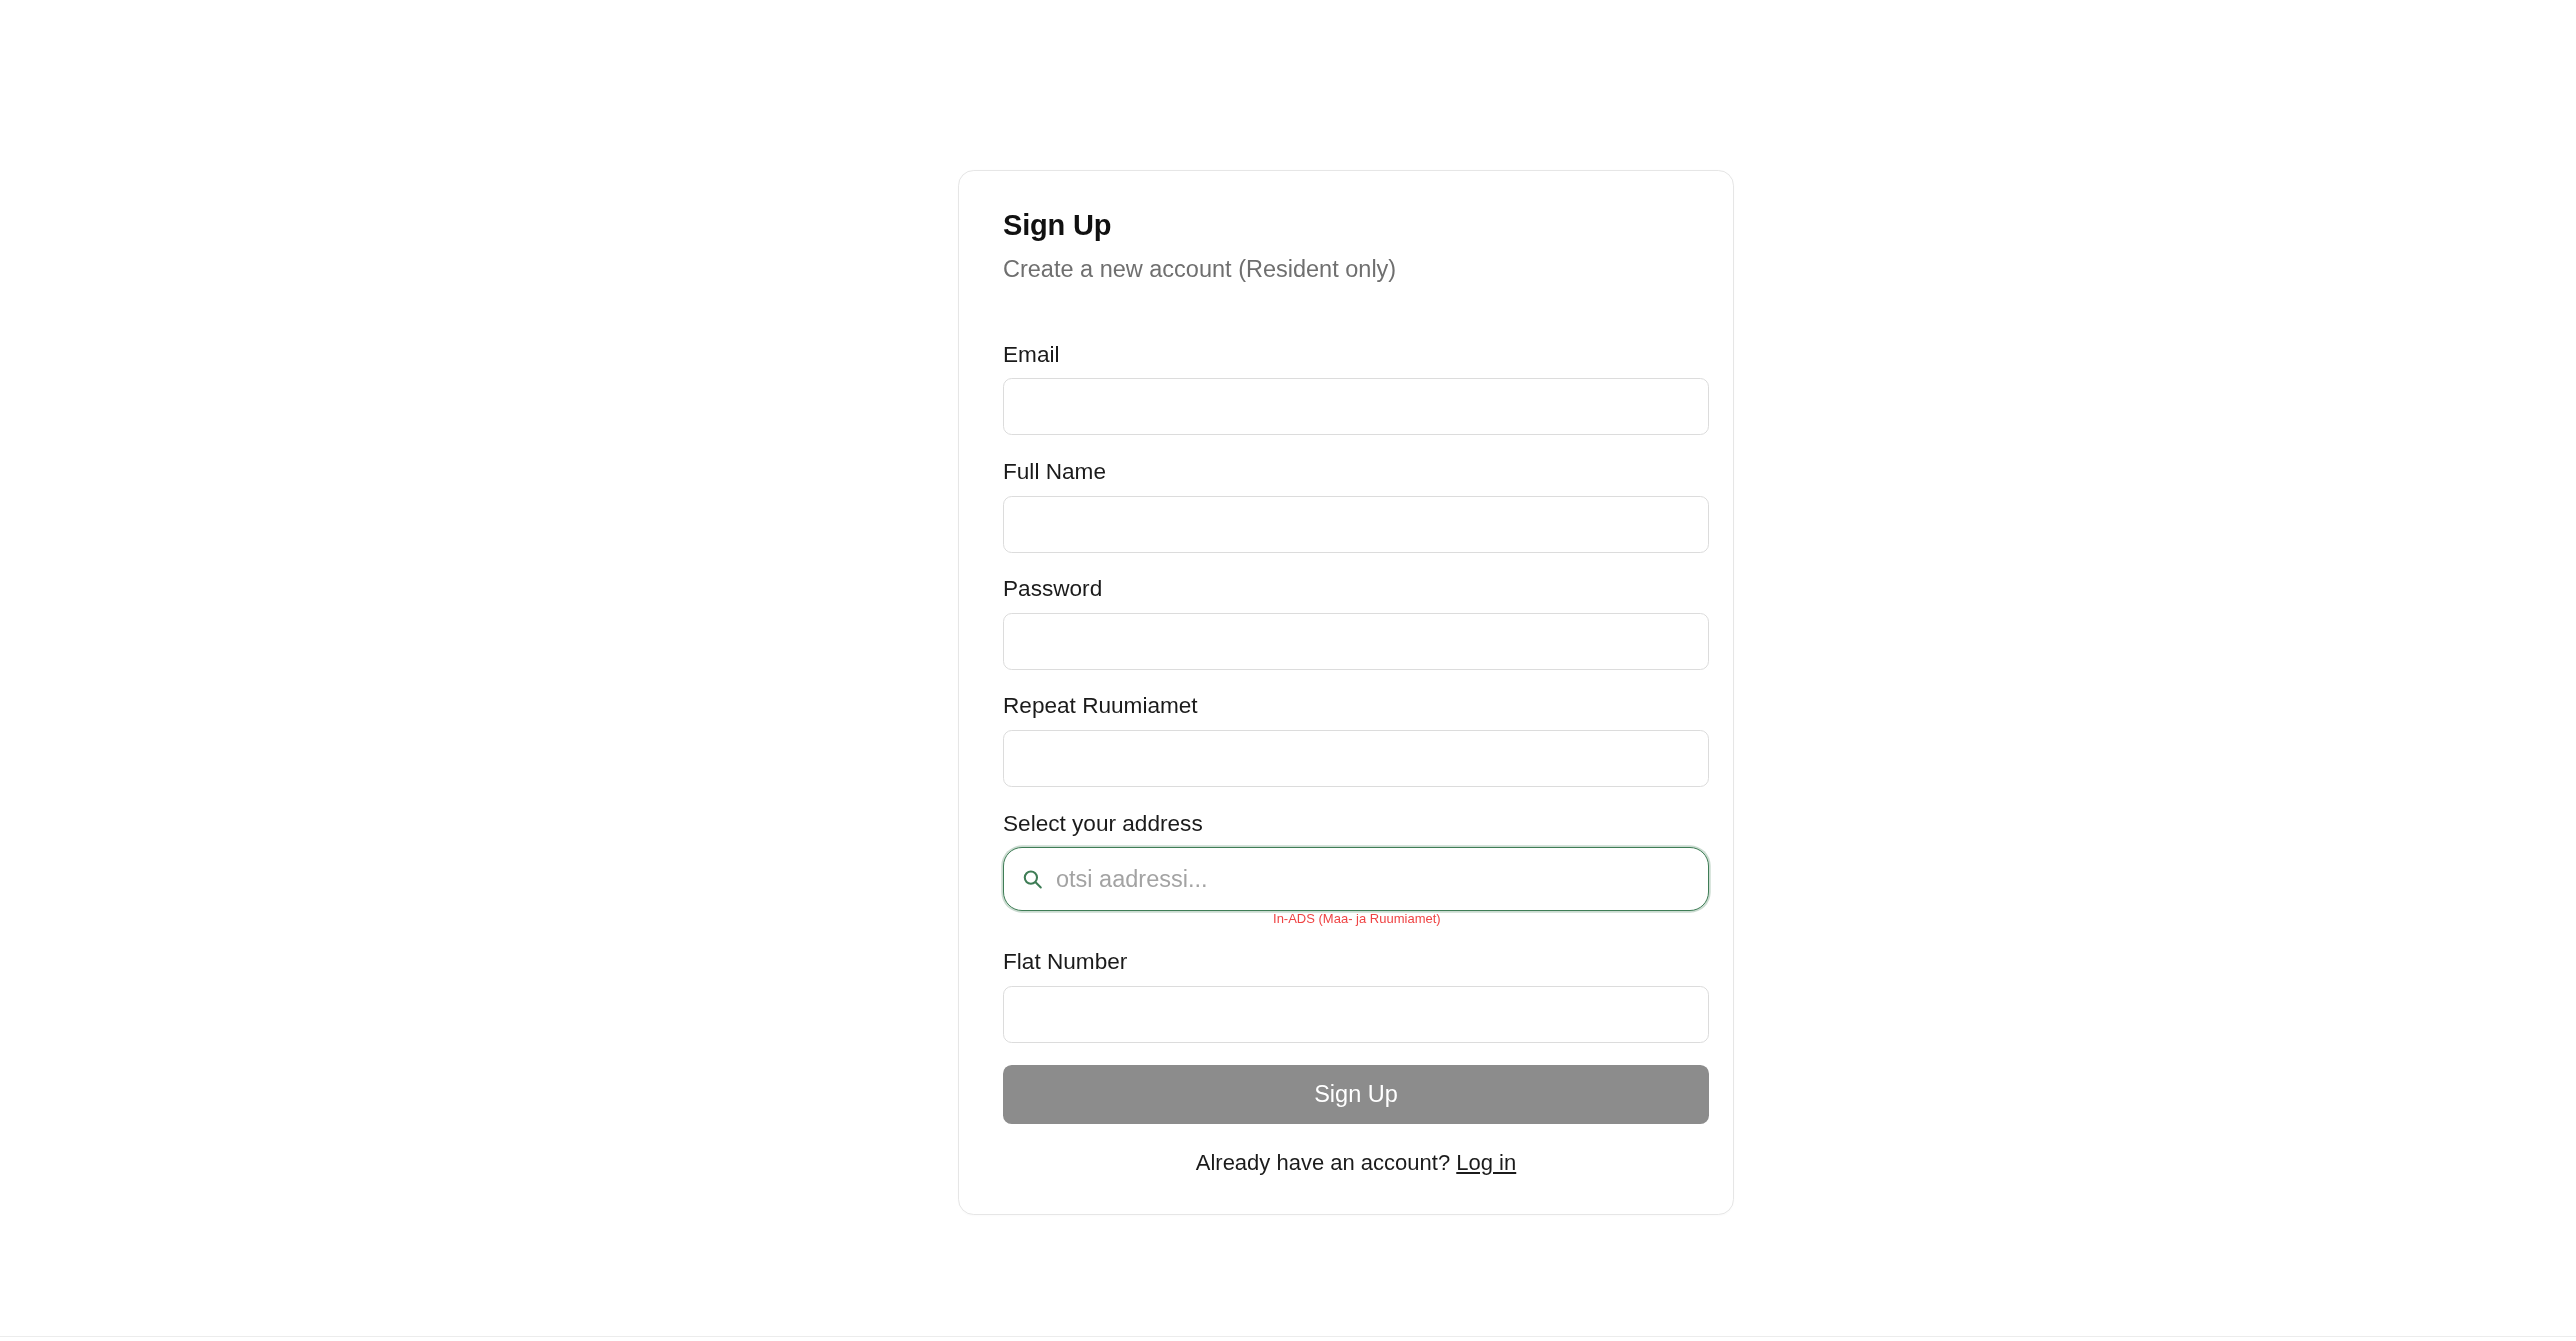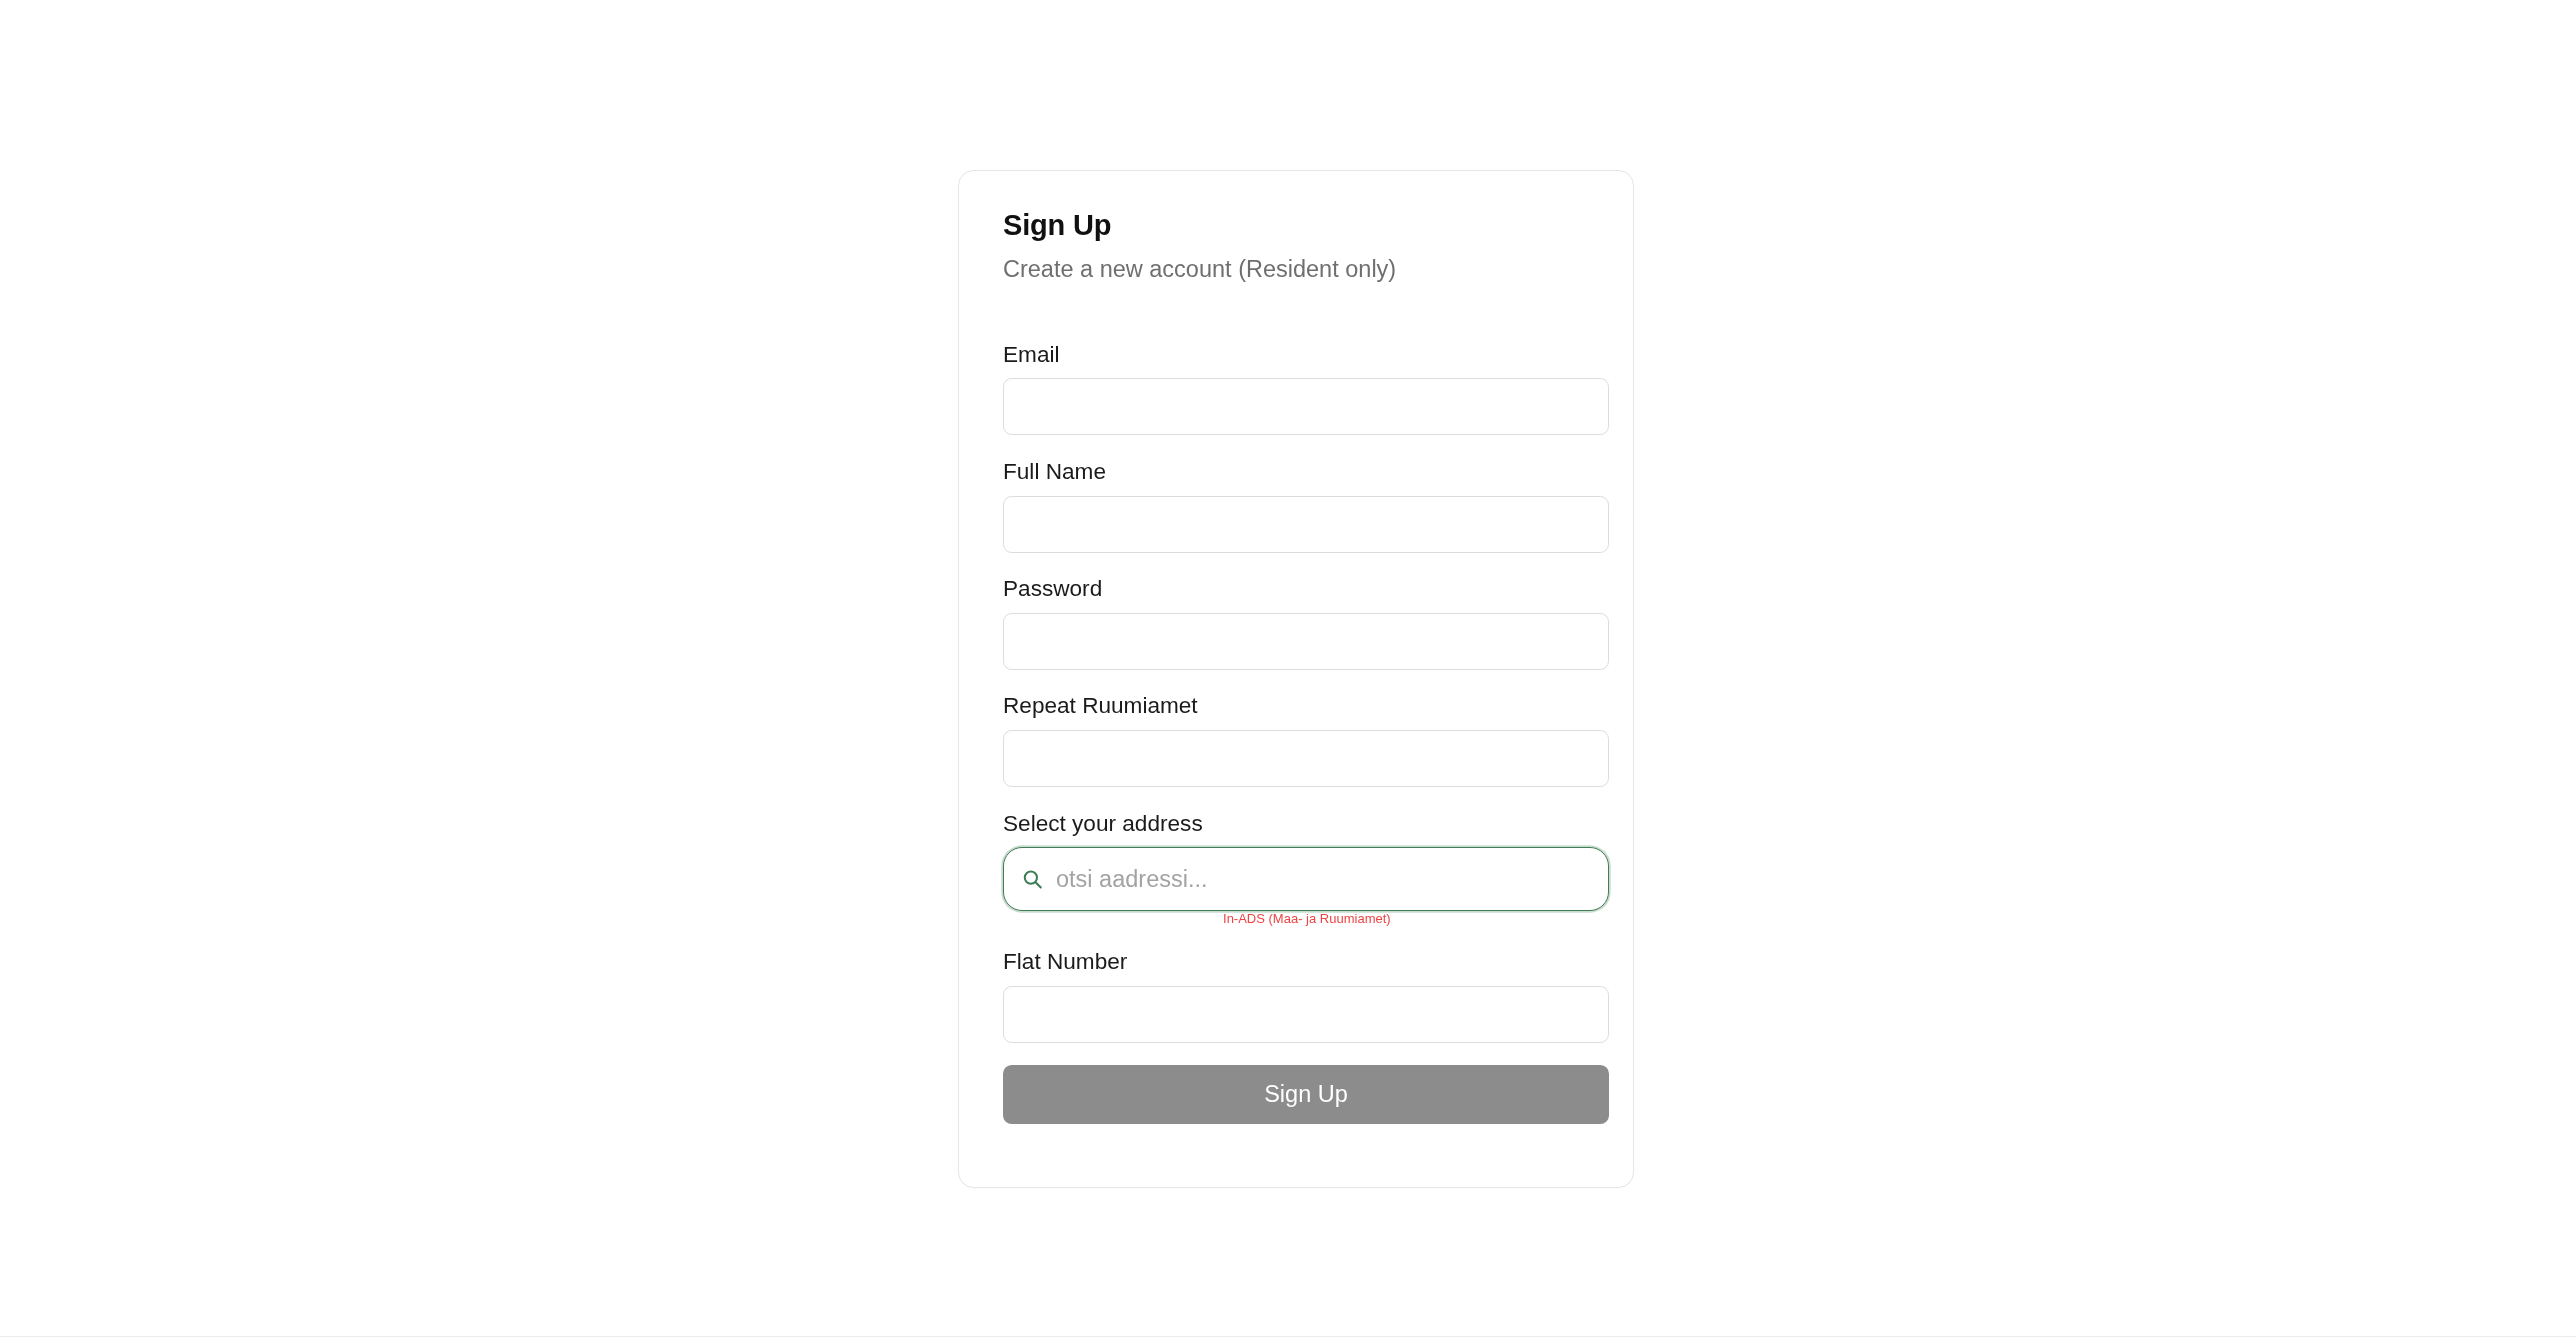--- a/index.html
+++ b/index.html
@@ -27,21 +27,21 @@
     top: 1336px;
     width: 2576px;
     height: 0.9px;
     background: #ececec;
   }
 
   .card {
     position: absolute;
     left: 958px;
     top: 170px;
-    width: 676px;
+    width: 776px;
     box-sizing: border-box;
     background: #ffffff;
     border: 1.7px solid #e6e6e6;
     border-radius: 15.7px;
     padding: 38px 24px 37px 44px;
     box-shadow: 0 0.9px 1.7px rgba(0,0,0,0.02);
   }
 
   .card-title {
     font-size: 29px;
@@ -213,19 +213,23 @@
       <div class="address-hint">In-ADS (Maa- ja Ruumiamet)</div>
     </div>
 
     <div class="field flat-field">
       <label class="field-label">Flat Number</label>
       <input class="text-input" type="text" placeholder="" style="">
     </div>
 
     <button class="submit-button">Sign Up</button>
 
+    <div class="footer-line">
+      <span>Already have an account?</span>
+      <a class="login-link" href="#">Log in</a>
+    </div>
 
   </div>
 
   <div class="bottom-rule"></div>
 
 </div>
 
 
 </body></html>

